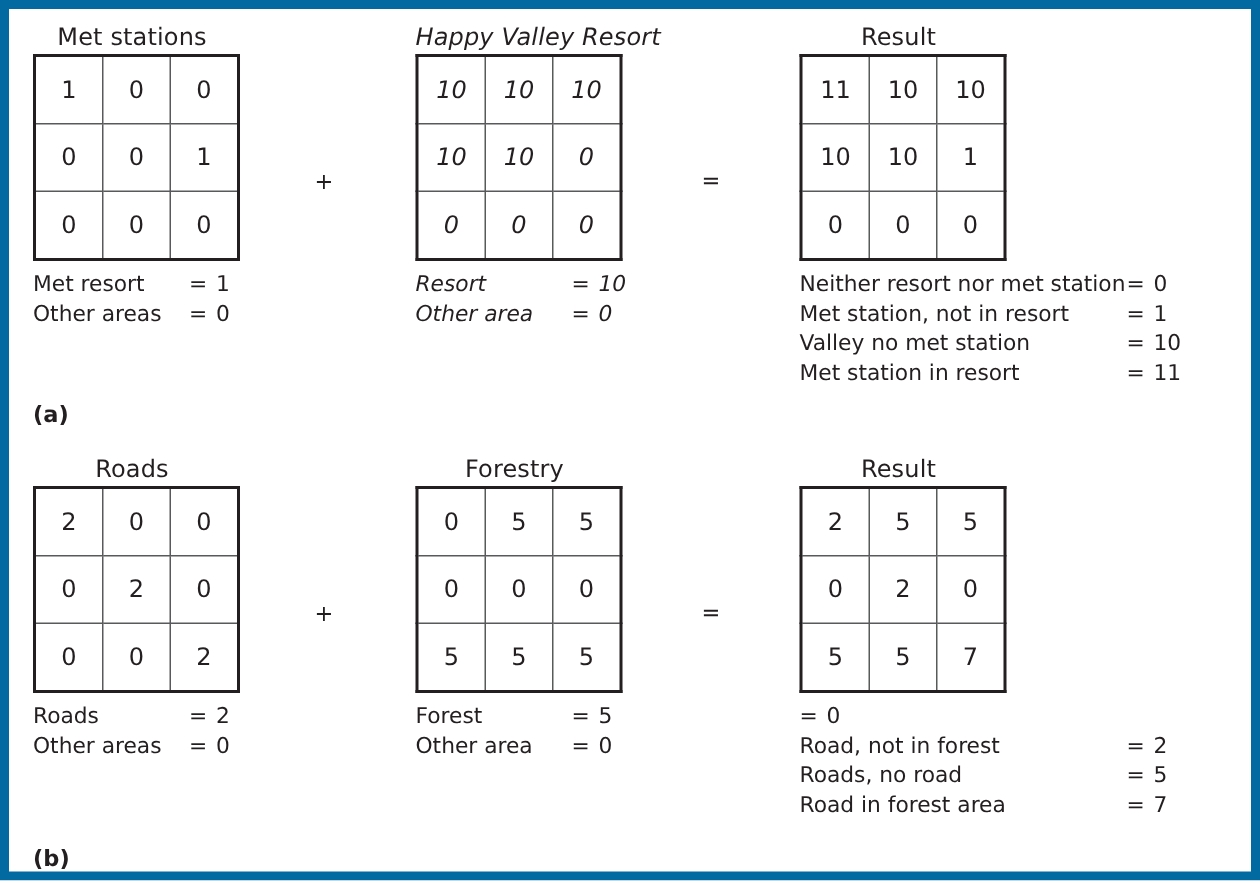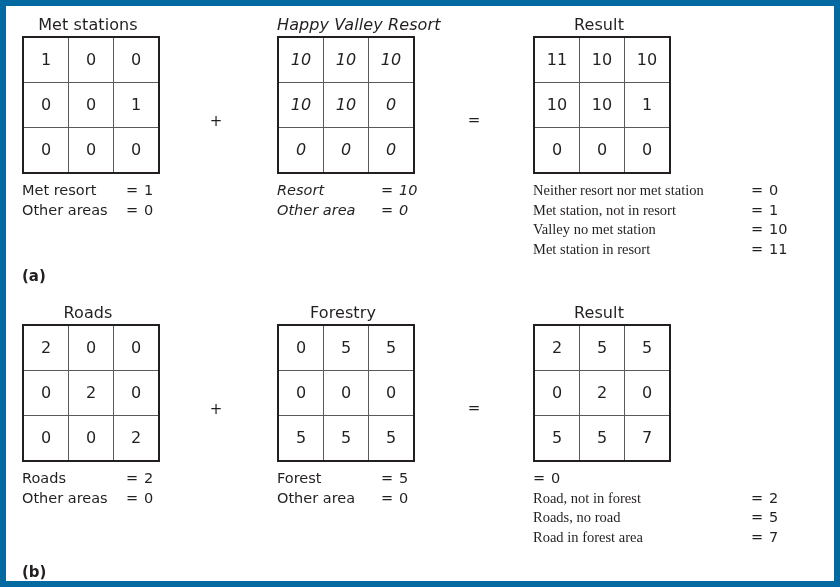--- a/index.html
+++ b/index.html
@@ -87,21 +87,21 @@
   }
   .legend-label { display: inline-block; }
   .legend-eq { display: inline-block; text-align: left; }
   .legend-val { display: inline-block; text-align: left; }
 
   
   .legend-narrow .legend-label { width: 104px; }
   .legend-narrow .legend-eq { width: 18px; }
 
   
-  .legend-wide .legend-label { width: 218px; font-family: Liberation Serif, serif; }
+  .legend-wide .legend-label { width: 218px; }
   .legend-wide .legend-eq { width: 18px; }
 
   
   .panel-letter {
     position: absolute;
     font-size: 15px;
     font-weight: bold;
     color: #231f20;
   }
 </style>

